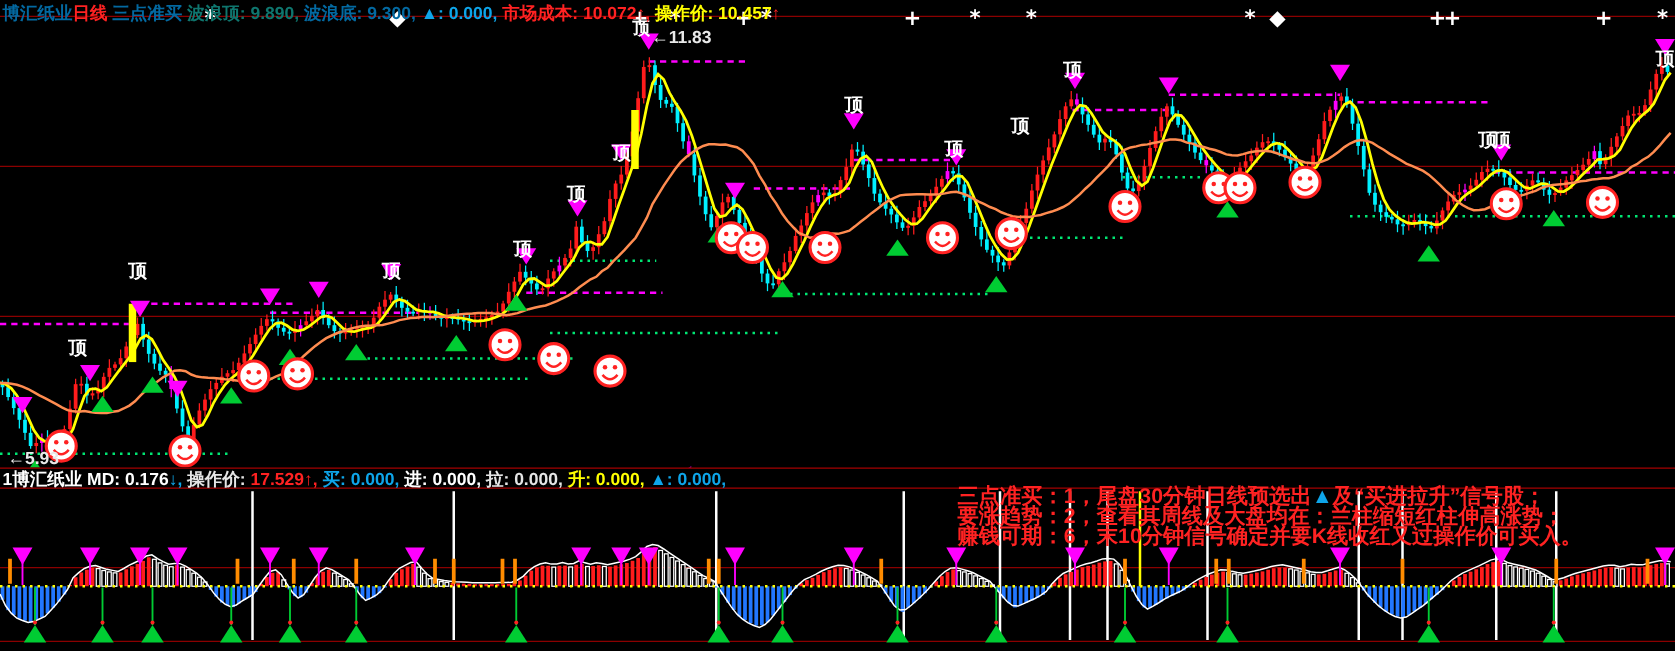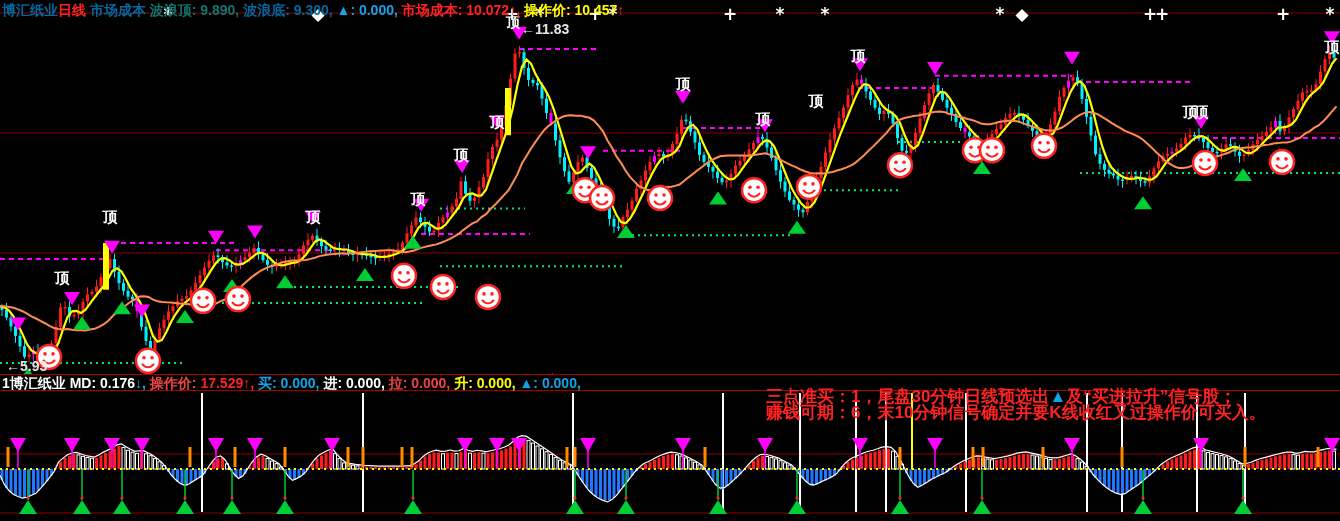--- a/index.html
+++ b/index.html
@@ -8,21 +8,21 @@
   .stage svg{position:absolute;left:0;top:0;z-index:1;}
   .bar{position:absolute;z-index:2;white-space:nowrap;font-weight:bold;font-size:14px;
        letter-spacing:0px;}
   .topbar{left:2px;top:2px;}
   .subbar{left:0;top:374px;width:1340px;height:17px;background:#000;
           border-top:1px solid #a40000;border-bottom:1px solid #a40000;line-height:16px;
           padding-left:2px;box-sizing:border-box;}
   .redtext{left:766px;top:389px;color:#ff2222;font-size:17px;line-height:16px;z-index:3;}
   .redtext div{height:16px;}
   .w{color:#0369a1;text-align:center;} .red{color:#ff2222;} .mag{color:#0f766e;} .grn{color:#0369a1;}
-  .brightgrn{color:#0ea5e9;} .yel{color:#ffff00;} .org{color:#ef4444;} .white{color:#ffffff;}
+  .brightgrn{color:#0ea5e9;} .yel{color:#ffff00;} .org{color:#e5e5e5;} .white{color:#ffffff;}
 </style>
 </head>
 <body>
 
 <div class="stage">
 
   <svg id="chart-svg" width="1340" height="521" viewBox="0 0 1340 521">
       <g>
         <line x1="0" y1="13" x2="1340" y2="13" stroke="#8b0000" stroke-width="1"></line>
         <line x1="0" y1="133" x2="1340" y2="133" stroke="#8b0000" stroke-width="1"></line>
@@ -1241,36 +1241,37 @@
         <circle cx="1143" cy="498" r="1.6" fill="#ff2222"></circle>
         <polygon points="1134,514 1152,514 1143,500" fill="#00cc33"></polygon>
         <line x1="1243" y1="470" x2="1243" y2="500" stroke="#00cc33" stroke-width="1.5"></line>
         <circle cx="1243" cy="498" r="1.6" fill="#ff2222"></circle>
         <polygon points="1234,514 1252,514 1243,500" fill="#00cc33"></polygon>
       </g>
     </svg>
 
   <div class="bar topbar">
     <span class="w">博汇纸业</span><span class="red">日线</span>
-    <span class="w">市场成本</span>
+    <span class="w">三点准买</span>
     <span class="mag">波浪顶: 9.890,</span>
     <span class="grn">波浪底: 9.300,</span>
     <span class="brightgrn">▲: 0.000,</span>
     <span class="red">市场成本: 10.072↑,</span>
     <span class="yel">操作价: 10.457</span><span class="red">↑</span>
   </div>
 
   <div class="bar subbar">
     <span class="white">1</span><span class="white">博汇纸业</span>
     <span class="white">MD: 0.176</span><span class="brightgrn">↓,</span>
     <span class="org">操作价: </span><span class="red">17.529↑,</span>
     <span class="brightgrn">买: 0.000,</span>
     <span class="white">进: 0.000,</span>
     <span class="org">拉: 0.000,</span>
     <span class="yel">升: 0.000,</span>
     <span class="brightgrn">▲: 0.000,</span>
   </div>
 
   <div class="bar redtext">
     <div><span>三点准买：1，尾盘30分钟日线预选出</span><span class="brightgrn">▲</span><span>及“买进拉升”信号股；</span></div>
+    <div>要涨趋势：2，查看其周线及大盘均在：兰柱缩短红柱伸高涨势；</div>
     <div>赚钱可期：6，末10分钟信号确定并要K线收红又过操作价可买入。</div>
   </div>
 </div>
 
 </body></html>

